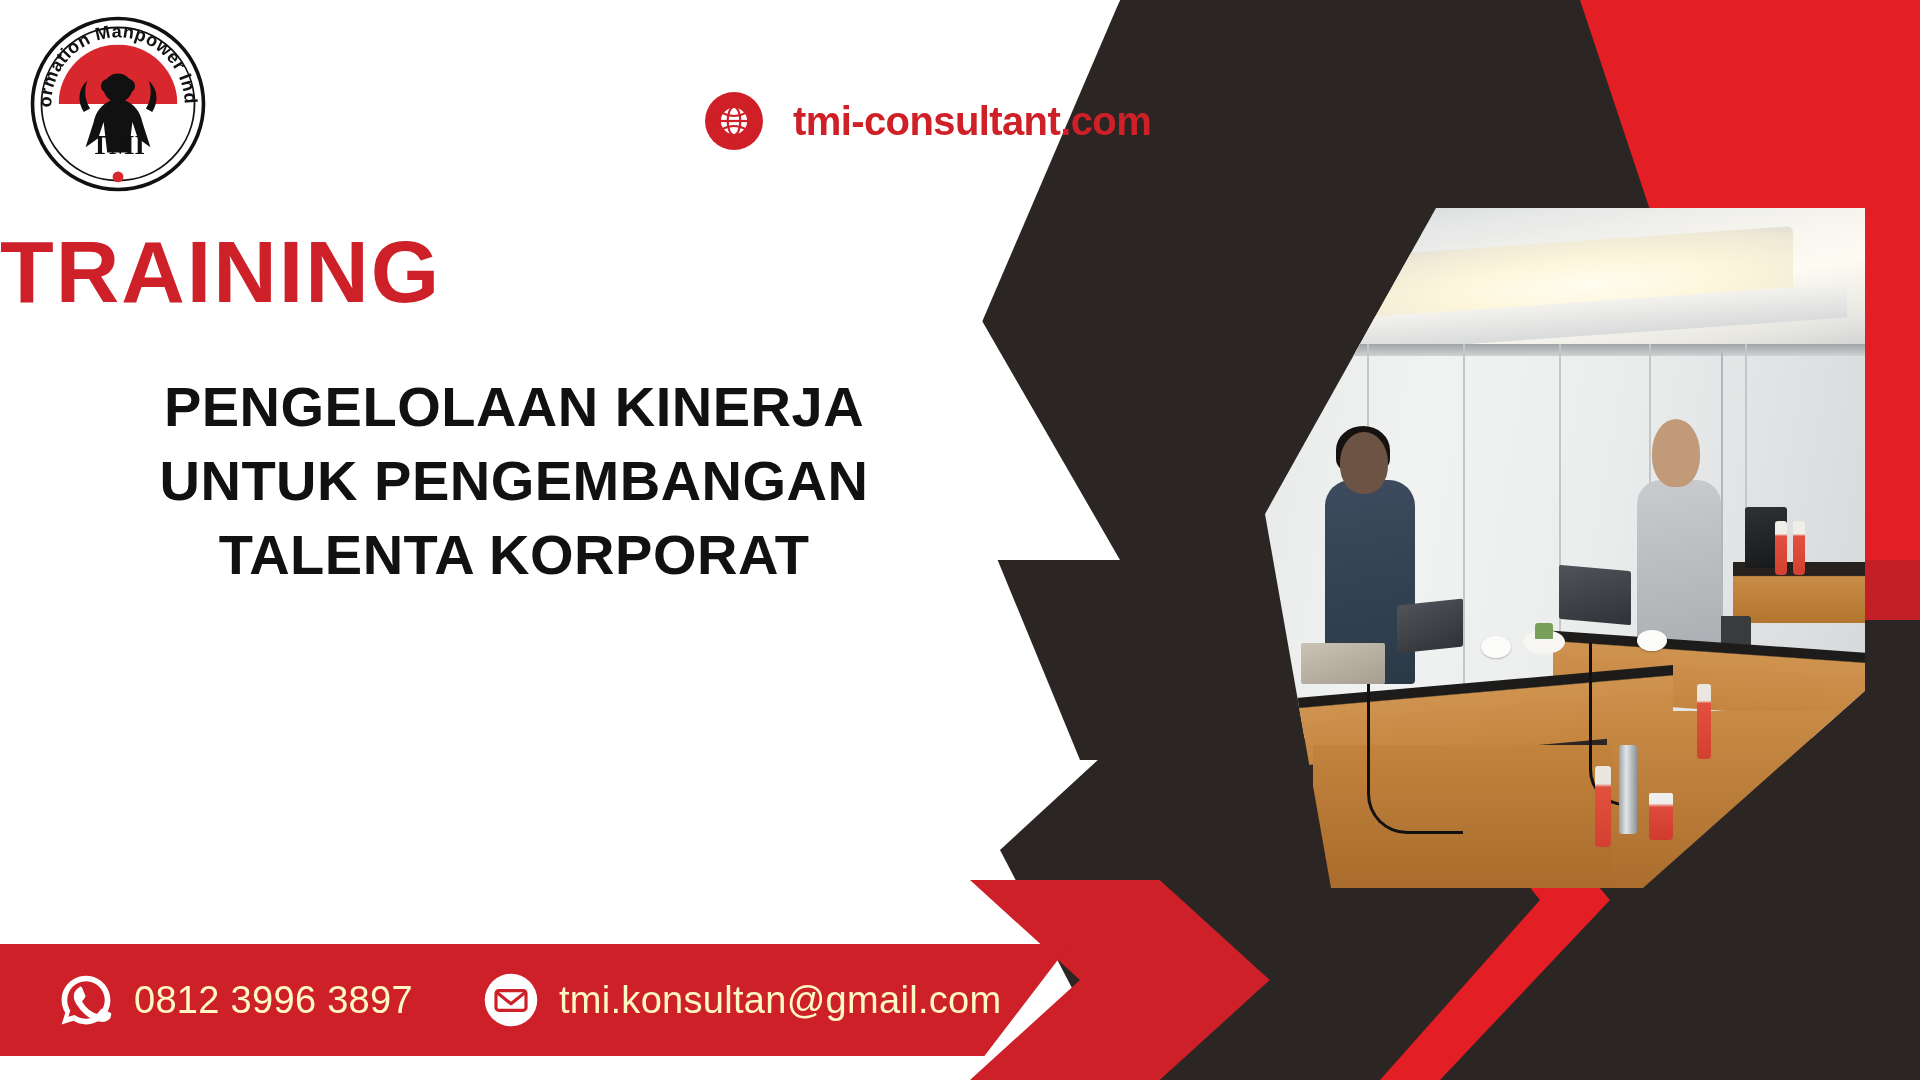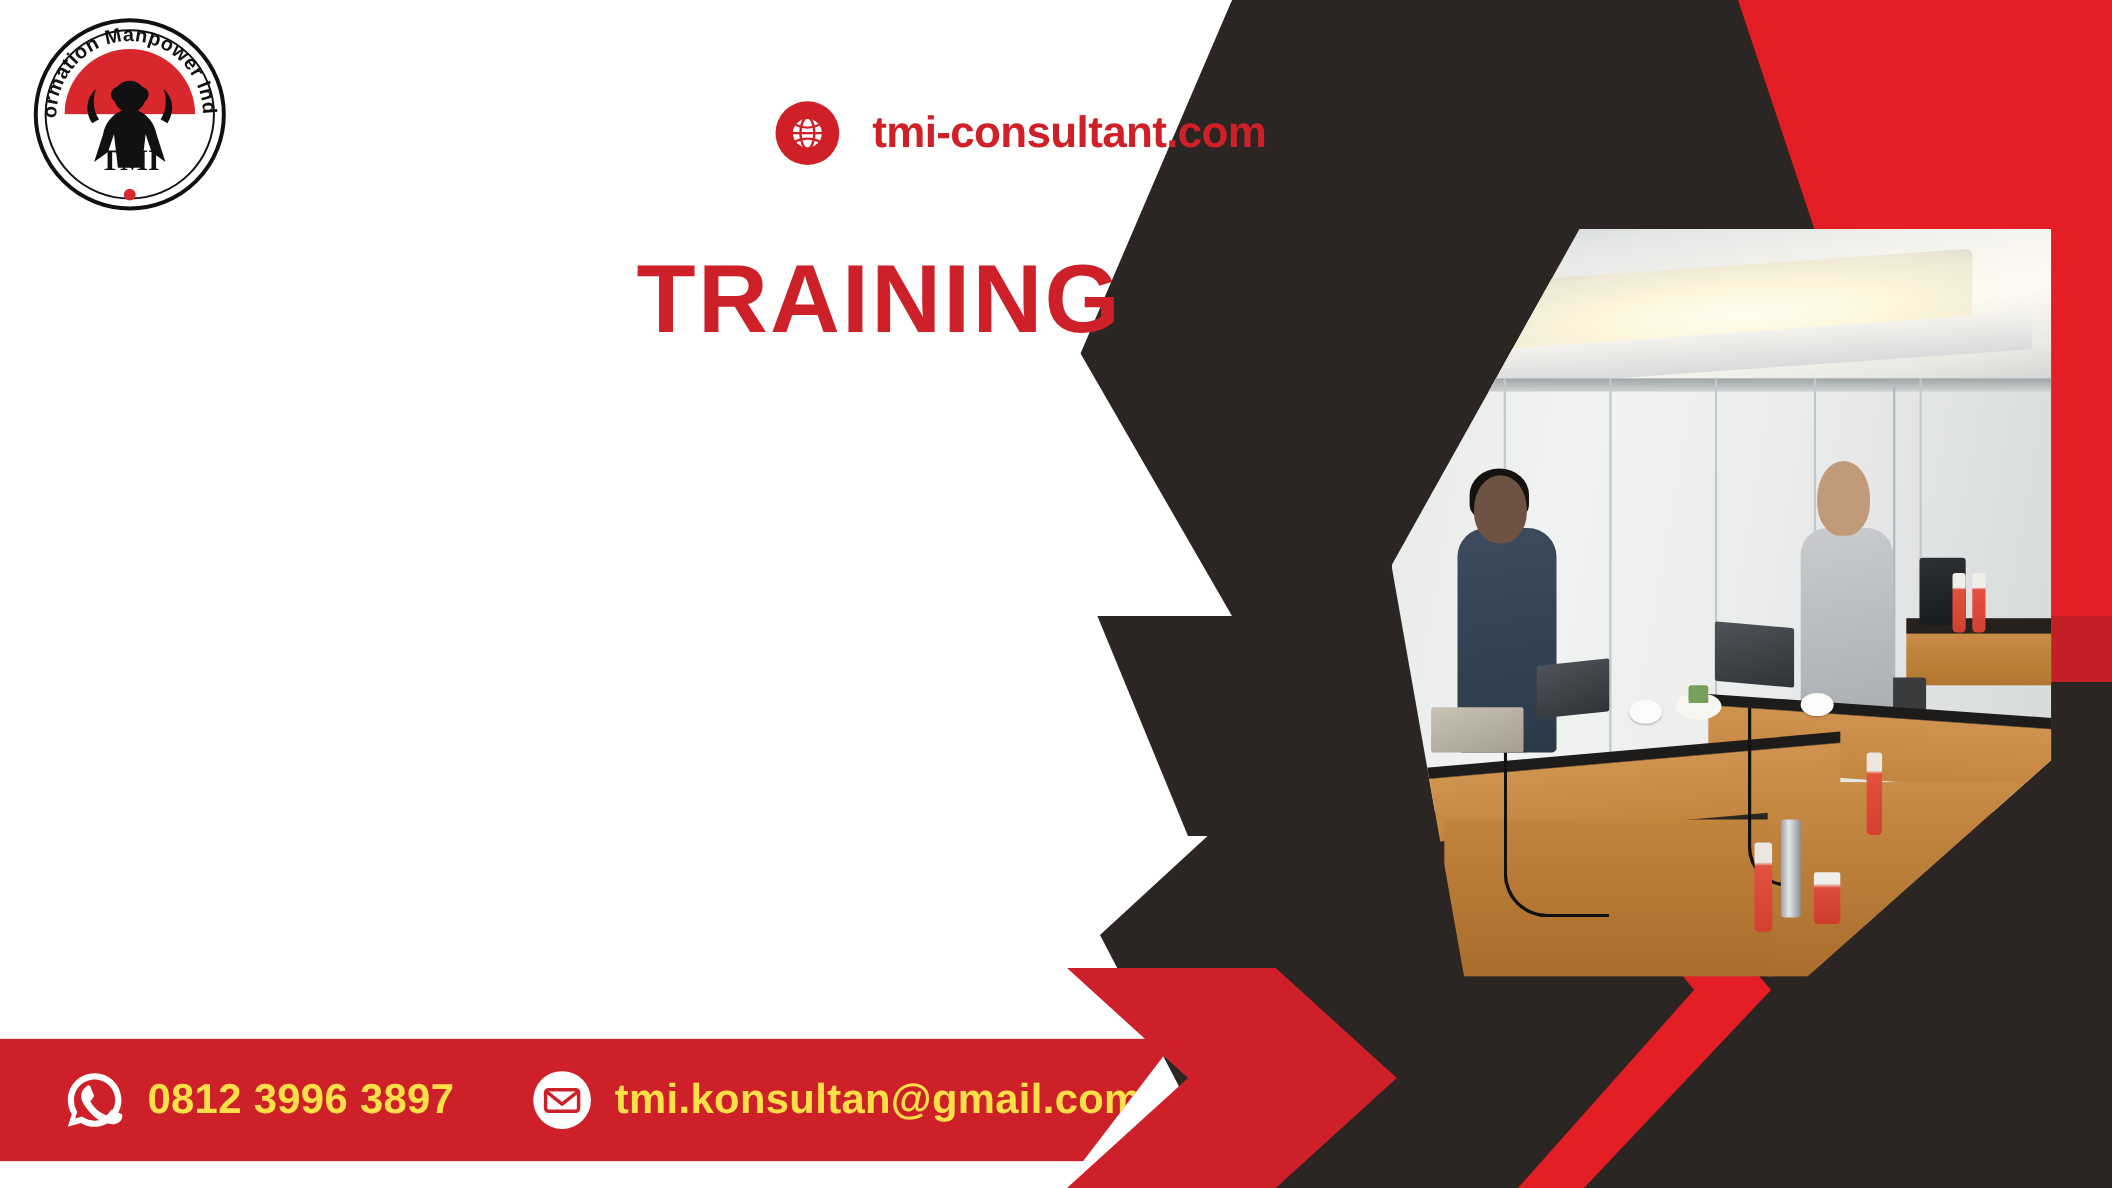--- a/index.html
+++ b/index.html
@@ -95,35 +95,35 @@
   
   .web{position:absolute;left:705px;top:92px;display:flex;align-items:center;gap:18px;z-index:9;}
   .web-ic{width:58px;height:58px;border-radius:50%;background:#cf2027;
     display:flex;align-items:center;justify-content:center;flex:0 0 auto;}
   .web-ic svg{width:38px;height:38px;display:block;}
   .web-txt{font-size:40px;font-weight:bold;color:#cf2027;letter-spacing:-.6px;white-space:nowrap;margin-left:12px;}
 
   
   .heads{position:absolute;left:0;top:228px;width:1020px;z-index:9;}
   .h-main{font-size:88px;font-weight:bold;color:#ce2029;letter-spacing:2px;
-    text-align:right;line-height:1;padding-left:20px;}
+    text-align:left;line-height:1;}
   .h-sub{margin-top:54px;text-align:center;padding-left:8px;}
   .h-sub div{font-size:56px;font-weight:bold;color:#111;letter-spacing:.5px;line-height:1.32;}
 
   
   .strip{position:absolute;left:0;bottom:24px;width:1070px;height:112px;
     background:#ce2029;z-index:8;
     clip-path:polygon(0 0, 100% 0, 92% 100%, 0 100%);
     display:flex;align-items:center;}
   .strip .ct{display:flex;align-items:center;gap:18px;}
   .ct.phone{margin-left:56px;}
   .ct.mail{margin-left:68px;}
   .ct-ic{width:60px;height:60px;flex:0 0 auto;}
   .ct-ic svg{display:block;width:100%;height:100%;}
-  .ct-tx{font-size:38px;font-weight:bold;color:#fde047;white-space:nowrap;letter-spacing:.3px;}
+  .ct-tx{font-size:38px;font-weight:normal;color:#fef9c3;white-space:nowrap;letter-spacing:.3px;}
 </style>
 </head>
 <body>
 
 <div class="banner">
 
   <div class="geo">
     <svg viewBox="0 0 1100 1080" preserveAspectRatio="none">
 
       <polygon points="560,0 1100,0 1100,700 820,1080 560,1080" fill="#C41E27"></polygon>
@@ -226,20 +226,25 @@
         <line x1="3" y1="12" x2="21" y2="12" stroke="#cf2027" stroke-width="1.4"></line>
         <path d="M5 7c4 2.4 10 2.4 14 0" stroke="#cf2027" stroke-width="1.3" fill="none"></path>
         <path d="M5 17c4-2.4 10-2.4 14 0" stroke="#cf2027" stroke-width="1.3" fill="none"></path>
       </svg>
     </span>
     <span class="web-txt">tmi-consultant.com</span>
   </div>
 
   <div class="heads">
     <div class="h-main">TRAINING</div>
+    <div class="h-sub">
+      <div>PENGELOLAAN KINERJA</div>
+      <div>UNTUK PENGEMBANGAN</div>
+      <div>TALENTA KORPORAT</div>
+    </div>
   </div>
 
   <div class="strip">
 
     <div class="ct phone">
       <span class="ct-ic">
         <svg viewBox="0 0 64 64">
           <path fill="#fff" d="M32 6C17.6 6 6 17.6 6 32c0 5 1.4 9.7 3.9 13.7L6 58l12.7-3.8C22.6 56.6 27.1 58 32 58c14.4 0 26-11.6 26-26S46.4 6 32 6zm0 6c11 0 20 9 20 20s-9 20-20 20c-4.2 0-8.1-1.3-11.3-3.5l-.9-.6-6.6 2 2-6.4-.6-1A19.8 19.8 0 0 1 12 32c0-11 9-20 20-20z"></path>
           <path fill="#fff" d="M25 19c-.8 0-1.7.3-2.6 1.3-.9 1-3.4 3.3-3.4 8s3.5 9.2 4 9.9c.5.6 6.8 10.8 16.8 14.7 8.3 3.3 10 2.6 11.8 2.4 1.8-.2 5.8-2.4 6.6-4.6.8-2.3.8-4.2.6-4.6-.3-.4-1-.6-2-1.1-1-.5-6-3-6.9-3.4-.9-.3-1.6-.5-2.3.5-.7 1-2.6 3.4-3.2 4-.6.7-1.2.8-2.2.3-1-.5-4.3-1.6-8.2-5.1-3-2.7-5.1-6-5.7-7-.6-1-.1-1.6.4-2.1.5-.5 1-1.2 1.5-1.8.5-.6.7-1 1-1.7.3-.7.2-1.3 0-1.8-.3-.5-2.3-5.5-3.1-7.5-.8-2-1.6-1.7-2.2-1.8H25z"></path>
         </svg>

